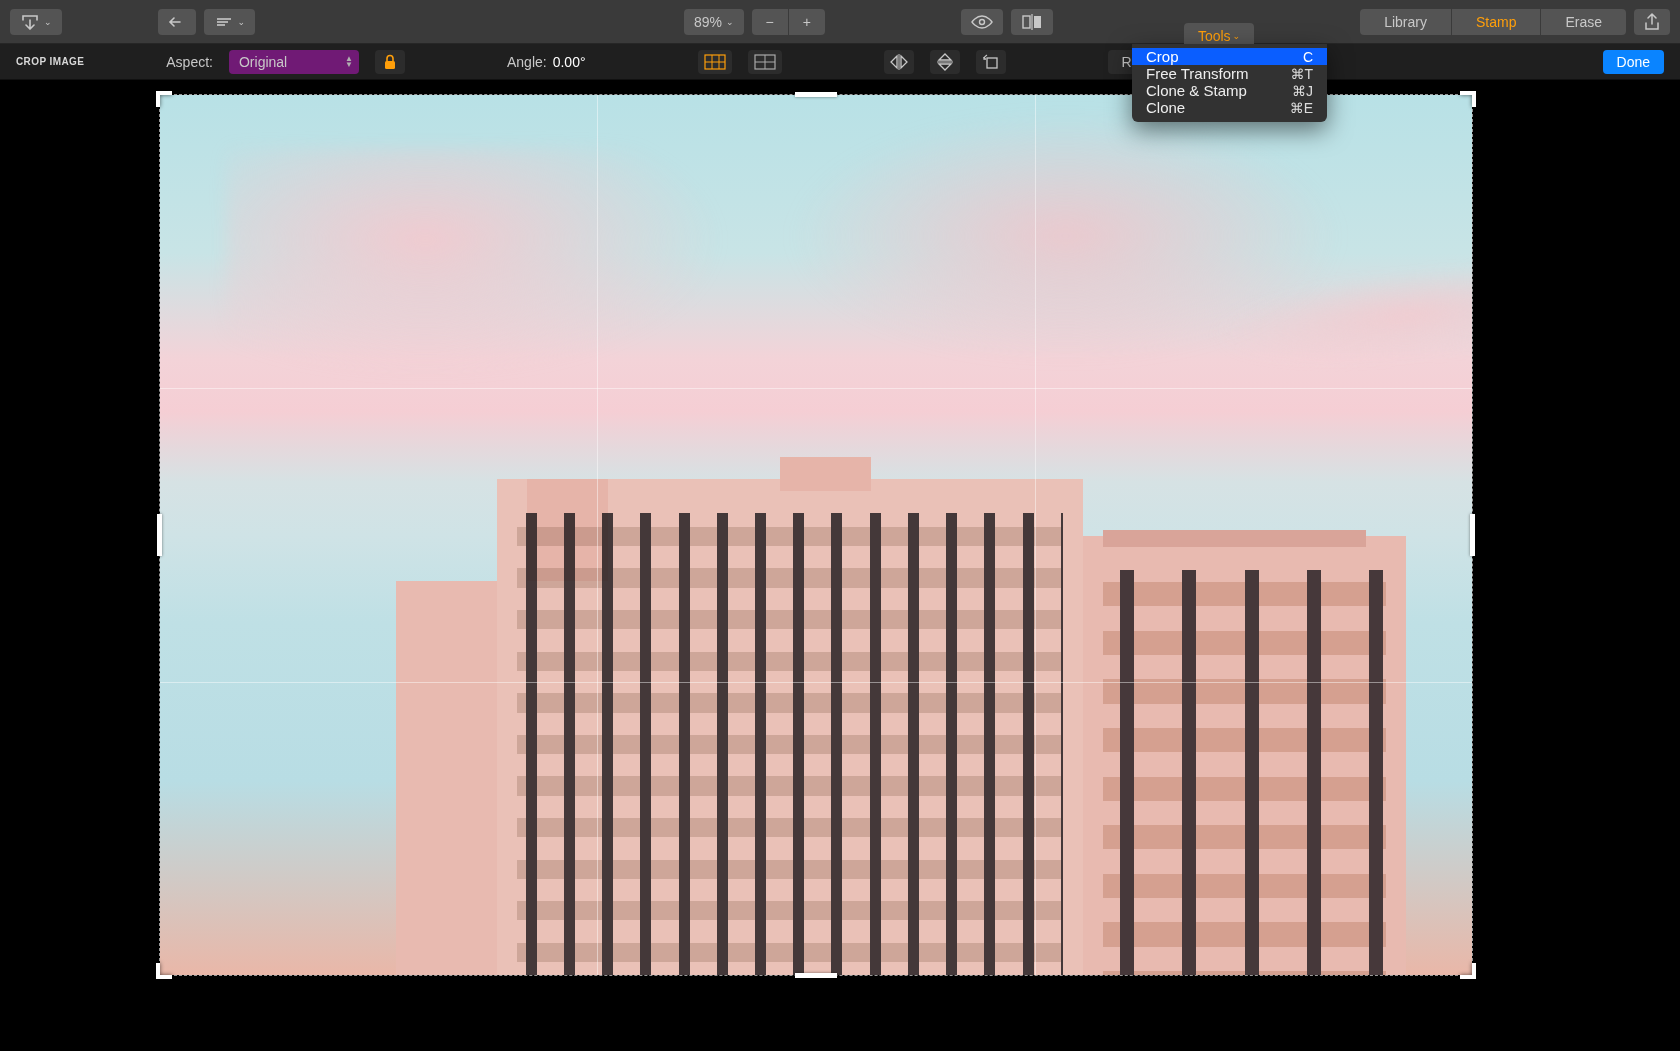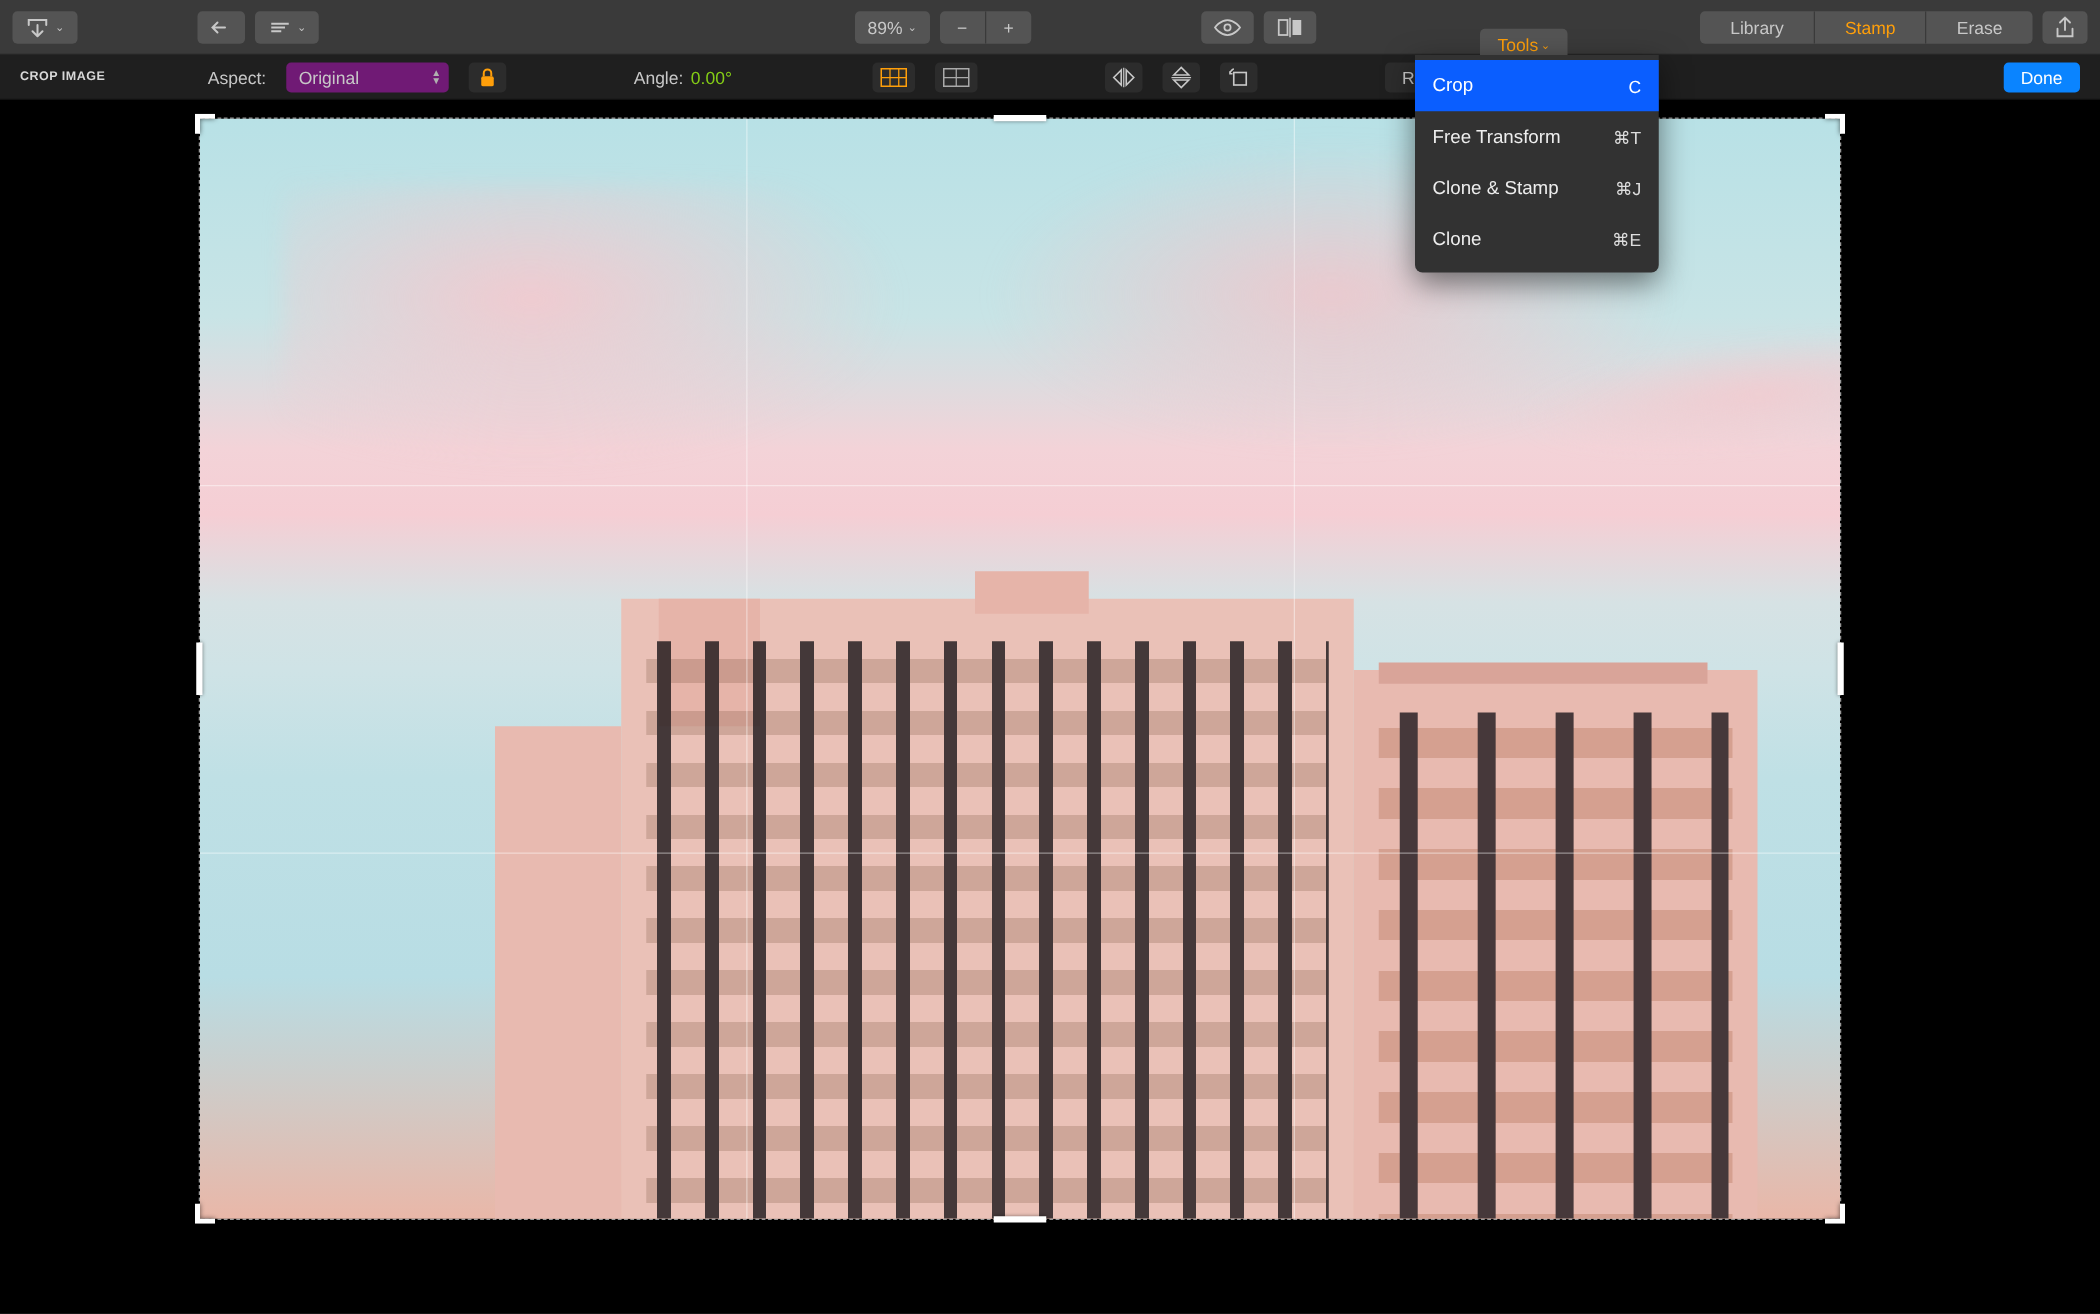--- a/index.html
+++ b/index.html
@@ -131,21 +131,21 @@
       background: #2c2c2c;
       border-radius: 4px;
       width: 30px;
       height: 24px;
       display: inline-flex;
       align-items: center;
       justify-content: center;
       color: #ff9f0a;
     }
     .angle-label { color:#c8c8c8; }
-    .angle-value { color:#84cc16; font-weight:500; margin-left:-10px;}
+    .angle-value { color:#ffffff; font-weight:500; margin-left:-10px;}
 
     .grid-btn {
       width: 34px;
       height: 24px;
       border-radius: 4px;
       background: #2c2c2c;
       display: inline-flex;
       align-items: center;
       justify-content: center;
     }
@@ -297,21 +297,21 @@
       box-shadow: 0 8px 24px rgba(0,0,0,0.5);
       padding: 4px 0 6px 0;
       z-index: 50;
       color: #eee;
       font-size: 15px;
     }
     .tools-menu .menu-item {
       display: flex;
       align-items: center;
       justify-content: space-between;
-      padding: 12px 14px;
+      padding: 0 14px;
       cursor: pointer;
     }
     .tools-menu .menu-item.active {
       background: #0a5eff;
       color: #fff;
     }
     .tools-menu .shortcut { color: #ddd; font-size: 14px; }
     .tools-menu .menu-item.active .shortcut { color: #fff; }
   </style>
 </head>

